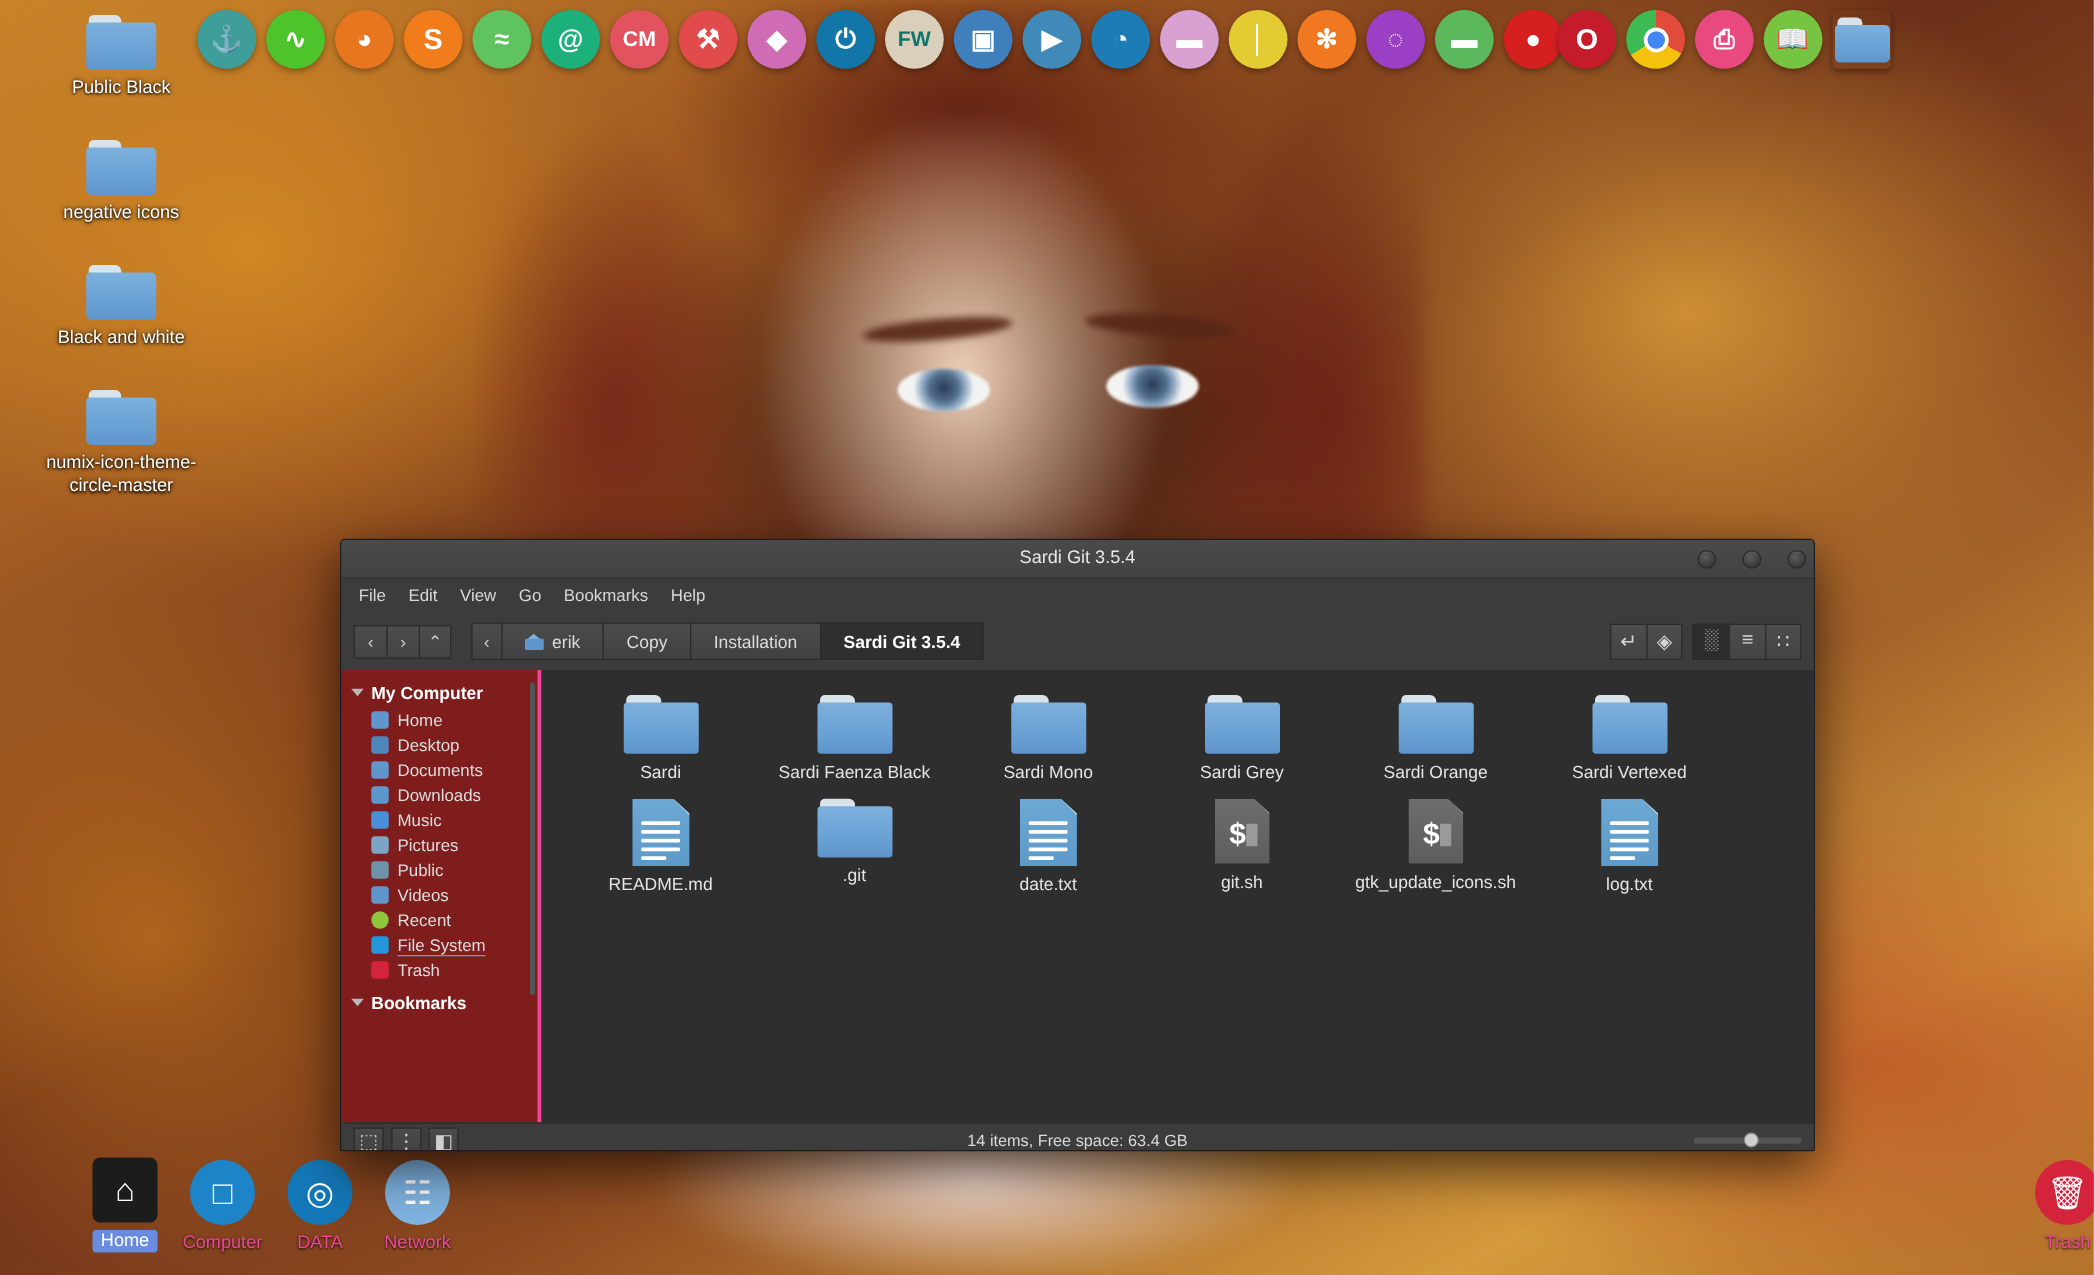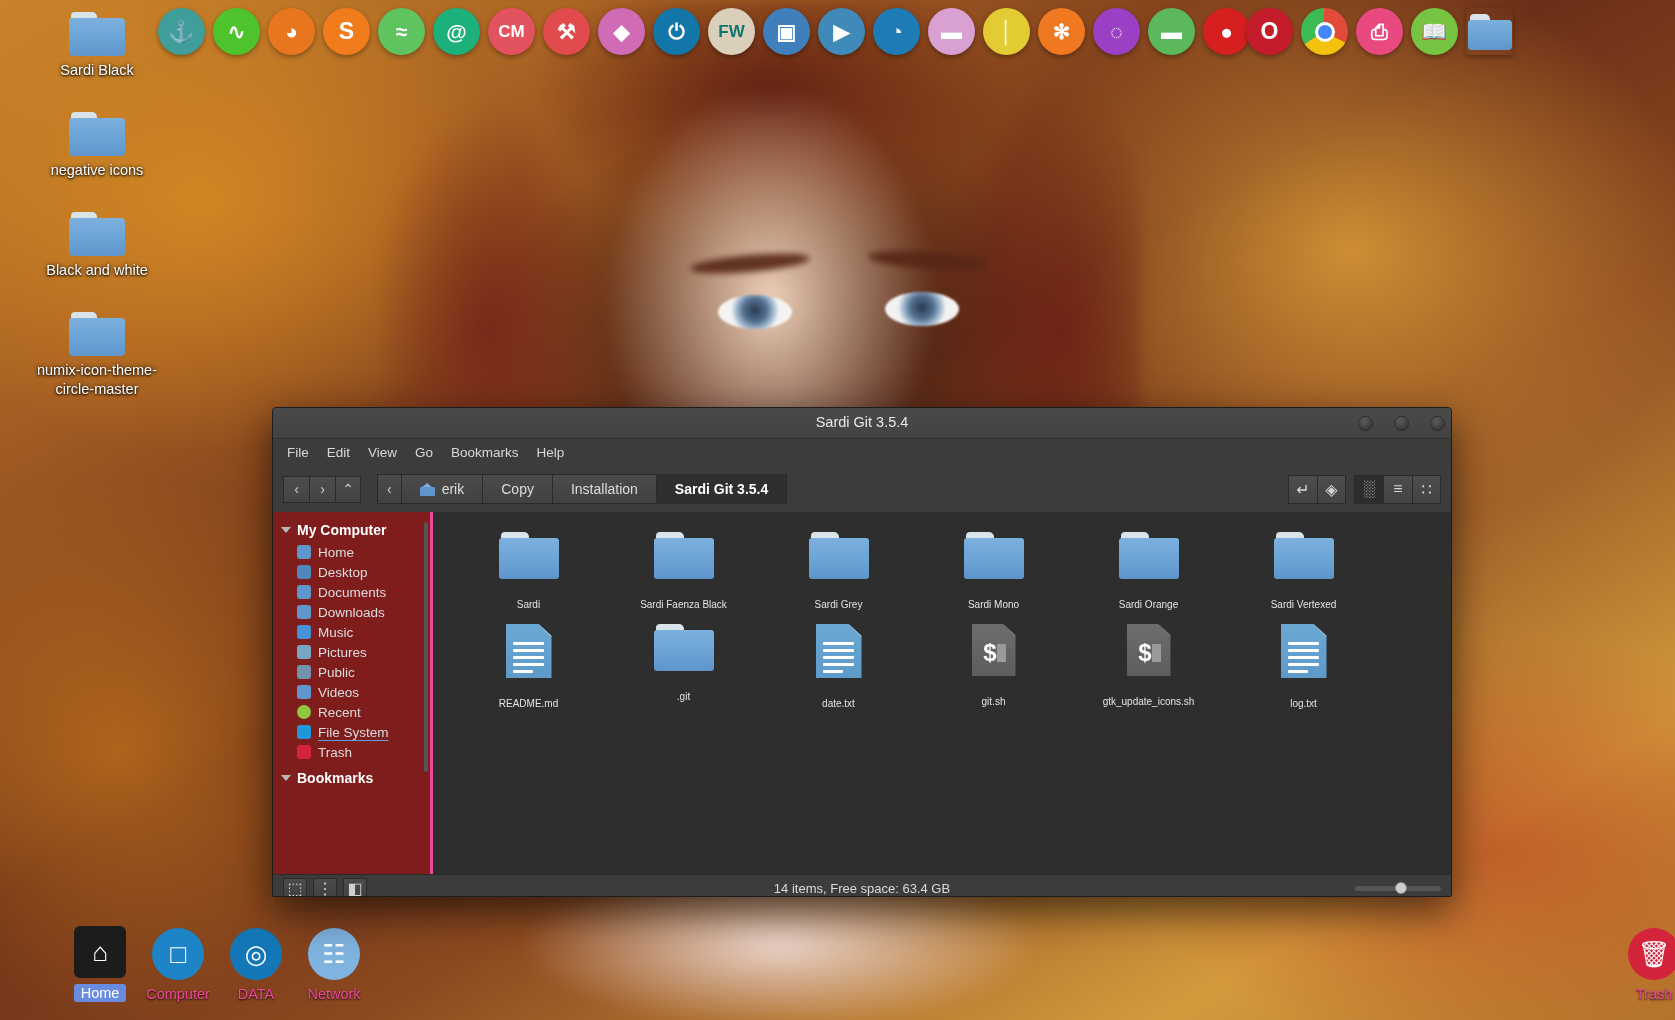--- a/index.html
+++ b/index.html
@@ -57,21 +57,21 @@
 
   
   .bot-item { position:absolute; bottom:18px; width:104px; text-align:center; }
   .bot-item .glyph { width:52px; height:52px; margin:0 auto 6px; border-radius:50%;
     display:flex; align-items:center; justify-content:center; }
   .bot-item .lbl { font-size:14.5px; color:#ec4899; text-shadow:0 1px 2px rgba(0,0,0,.95); }
   .bot-item .lbl.sel { background:#6a8ce0; color:#fff; padding:1px 7px; border-radius:3px;
     text-shadow:none; display:inline-block; }
 
   
-  .win { position:absolute; left:272px; top:407px; width:1180px; height:490px;
+  .win { position:absolute; left:272px; top:431px; width:1180px; height:490px;
     background:#3c3c3c; border:1px solid #1d1d1d; border-radius:4px 4px 2px 2px;
     box-shadow:0 14px 40px rgba(0,0,0,.62); overflow:hidden; }
   .titlebar { height:31px; background:linear-gradient(180deg,#4a4a4a,#424242);
     border-bottom:1px solid #313131; position:relative; }
   .titlebar .t { position:absolute; left:0; right:0; top:6px; text-align:center;
     font-size:14.5px; color:#e8e8e8; }
   .wbtn { position:absolute; top:8px; width:15px; height:15px; border-radius:50%;
     background:radial-gradient(circle at 40% 35%, #5c5c5c, #3a3a3a 70%);
     border:1px solid #2a2a2a; box-shadow:inset 0 1px 1px rgba(255,255,255,.12); }
   .menubar { height:27px; background:#3c3c3c; display:flex; align-items:center; padding-left:14px; gap:18px; }
@@ -109,21 +109,21 @@
   .sb-head .tri { width:0;height:0;border-left:5px solid transparent;border-right:5px solid transparent;
     border-top:6px solid #b9b9b9; }
   .sb-item { display:flex; align-items:center; gap:7px; padding:2.5px 8px 2.5px 24px; font-size:13.5px; color:#dcdcdc; }
   .sb-item .txt.hover { text-decoration:underline; text-decoration-color:#5aa0e0; text-underline-offset:3px; }
   .sbico { width:14px; height:14px; border-radius:3px; flex:0 0 auto; }
   .sb-scroll { position:absolute; right:2px; top:10px; width:4px; height:250px; background:#555; border-radius:2px; }
 
   .files { flex:1; background:#2e2e2e; padding:14px 8px 0 18px;
     display:flex; flex-wrap:wrap; align-content:flex-start; }
   .fitem { width:155px; text-align:center; margin-bottom:8px; padding-top:6px; }
-  .fitem .nm { margin-top:20px; font-size:10px; color:#e4e4e4; }
+  .fitem .nm { margin-top:6px; font-size:14px; color:#e4e4e4; }
   .bigfolder { width:60px; height:47px; margin:0 auto; position:relative; }
   .bigfolder .tab { position:absolute; left:2px; top:0; width:28px; height:9px; background:#d9e3ea; border-radius:4px 5px 0 0; }
   .bigfolder .body { position:absolute; left:0; top:6px; width:60px; height:41px;
     background:linear-gradient(180deg,#7cb0dd 0%,#6aa2d5 60%,#5e94cb 100%); border-radius:3px; }
   .doc { width:46px; height:54px; margin:0 auto; position:relative;
     background:linear-gradient(180deg,#6ba8d4,#5e9ac9); clip-path:polygon(0 0,72% 0,100% 22%,100% 100%,0 100%); }
   .doc .fold { position:absolute; right:0; top:0; width:13px; height:13px; background:#cfe0ec;
     clip-path:polygon(0 0,100% 100%,100% 0); }
   .doc .line { position:absolute; left:7px; height:3px; background:#fff; border-radius:1px; }
   .script { width:44px; height:52px; margin:0 auto; position:relative;
@@ -152,21 +152,21 @@
 <div class="brow l"></div>
 <div class="brow r"></div>
 <div class="scarf"></div>
 
 <div id="desktop-icons">
     <div class="desk-icon" style="left: 22px; top: 12px;">
       <div class="folder">
         <div class="tab"></div>
         <div class="body"></div>
       </div>
-      <div class="lbl">Sardi Black</div>
+      <div class="lbl">Public Black</div>
     </div>
     <div class="desk-icon" style="left: 22px; top: 112px;">
       <div class="folder">
         <div class="tab"></div>
         <div class="body"></div>
       </div>
       <div class="lbl">negative icons</div>
     </div>
     <div class="desk-icon" style="left: 22px; top: 212px;">
       <div class="folder">
@@ -367,28 +367,28 @@
             <div class="tab"></div>
             <div class="body"></div>
           </div>
           <div class="nm">Sardi Faenza Black</div>
         </div>
         <div class="fitem">
           <div class="bigfolder">
             <div class="tab"></div>
             <div class="body"></div>
           </div>
+          <div class="nm">Sardi Mono</div>
+        </div>
+        <div class="fitem">
+          <div class="bigfolder">
+            <div class="tab"></div>
+            <div class="body"></div>
+          </div>
           <div class="nm">Sardi Grey</div>
-        </div>
-        <div class="fitem">
-          <div class="bigfolder">
-            <div class="tab"></div>
-            <div class="body"></div>
-          </div>
-          <div class="nm">Sardi Mono</div>
         </div>
         <div class="fitem">
           <div class="bigfolder">
             <div class="tab"></div>
             <div class="body"></div>
           </div>
           <div class="nm">Sardi Orange</div>
         </div>
         <div class="fitem">
           <div class="bigfolder">

